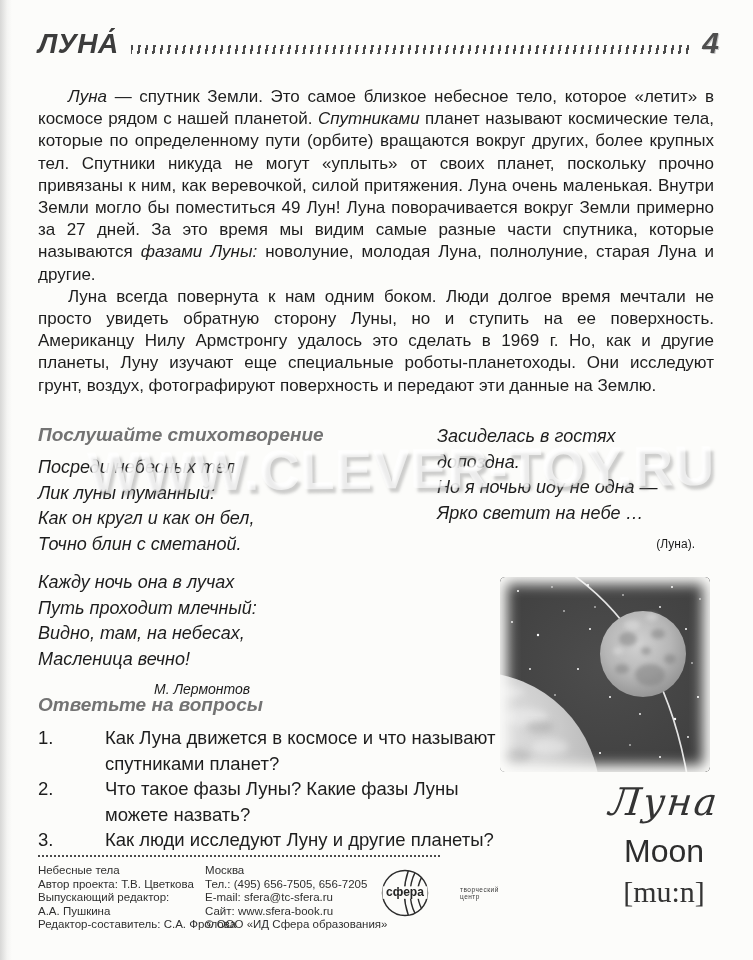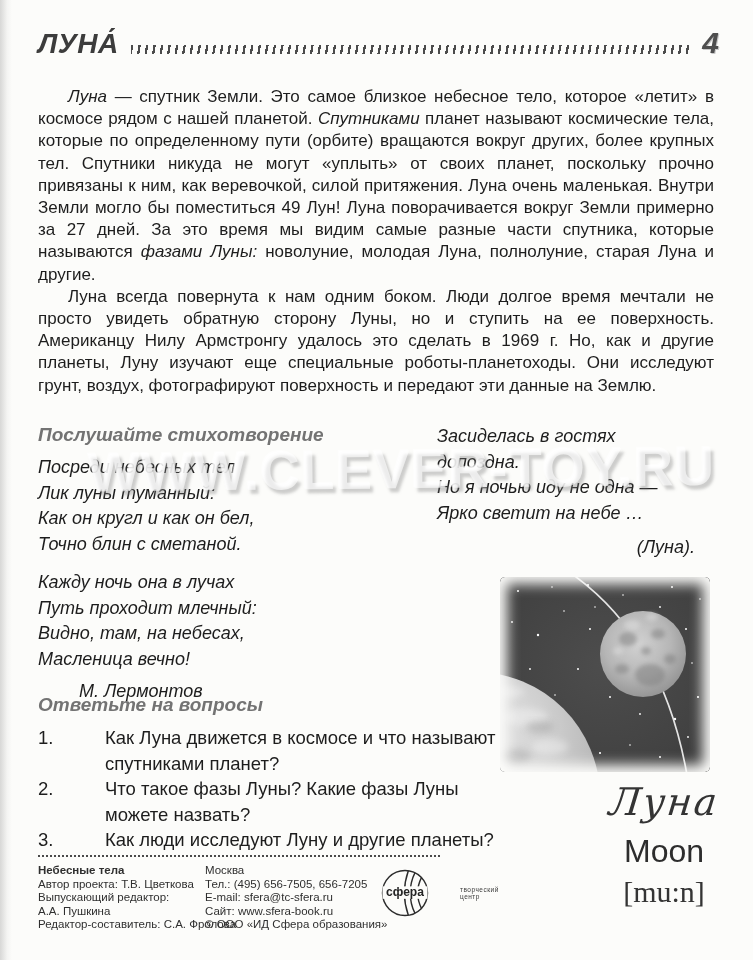--- a/index.html
+++ b/index.html
@@ -22,23 +22,23 @@
   
   .intro{position:absolute;left:38px;top:86px;width:676px;
     font-size:17px;line-height:22.2px;text-align:justify;}
   .intro p{margin:0;text-indent:30px;}
   .intro i{font-style:italic;}
   
   .sec-header{font-size:19px;font-weight:bold;font-style:italic;color:#737373;margin:0 0 9px 0;}
   .poem-block{position:absolute;left:38px;top:424px;width:380px;}
   .poem-line,.riddle-line{font-size:18px;line-height:25.5px;font-style:italic;}
   .stanza2{margin-top:13px;}
-  .poem-author{margin-top:9px;margin-left:41px;font-style:italic;font-size:18px;}
+  .poem-author{margin-top:9px;margin-left:116px;font-style:italic;font-size:14px;}
   .riddle-block{position:absolute;left:437px;top:424px;width:262px;}
-  .riddle-answer{margin-top:11px;text-align:right;font-style:italic;font-size:18px;padding-right:4px;}
+  .riddle-answer{margin-top:11px;text-align:right;font-size:12px;padding-right:4px;}
   
   .questions-block{position:absolute;left:38px;top:694px;width:464px;}
   .q-item{display:flex;font-size:18.5px;line-height:25.5px;}
   .q-num{width:26px;flex:none;}
   .q-text{flex:1;margin-left:41px;}
   
   .photo{position:absolute;left:500px;top:577px;width:210px;height:195px;border-radius:5px;overflow:hidden;}
   .photo svg{display:block;}
   .photo::after{content:"";position:absolute;inset:0;border-radius:5px;
     box-shadow:inset 0 0 13px 7px #fcfcfa;}
@@ -46,21 +46,21 @@
   .word-card{position:absolute;left:578px;top:780px;width:172px;text-align:center;color:#343434;}
   .word-ru{font-family:"DejaVu Serif",serif;font-style:italic;font-size:38px;line-height:1.2;
     letter-spacing:2px;transform:skewX(-6deg);}
   .word-en{font-size:32px;line-height:1.2;margin-top:6px;color:#2d2d2d;}
   .word-tr{font-family:"Liberation Serif",serif;font-size:30px;line-height:1.2;margin-top:4px;}
   
   .footer-rule{position:absolute;left:38px;top:855px;width:402px;border-top:2.5px dotted #4a4a4a;}
   .footer{position:absolute;left:38px;top:864px;font-size:11.5px;line-height:13.6px;color:#2f2f2f;}
   .footer-left{position:absolute;left:0;top:0;width:168px;white-space:nowrap;}
   .footer-mid{position:absolute;left:167px;top:0;width:178px;white-space:nowrap;}
-  .footer-bold{font-weight:bold;}
+  .footer-bold{font-weight:normal;}
   .footer-logo{position:absolute;left:342px;top:4px;display:flex;align-items:center;gap:26px;}
   .logo-tagline{font-size:6.5px;line-height:7.5px;letter-spacing:.5px;color:#3a3a3a;margin-left:4px;text-transform:lowercase;}
   
   .watermark{position:absolute;left:88px;top:442px;width:665px;
     font-size:55px;font-weight:bold;letter-spacing:1px;line-height:1;
     color:rgba(255,255,255,.62);
     text-shadow:3px 4px 3px rgba(125,125,125,.38),-1px -1px 1px rgba(255,255,255,.7);
     transform:rotate(-.6deg);pointer-events:none;white-space:nowrap;}
 </style>
 </head>

